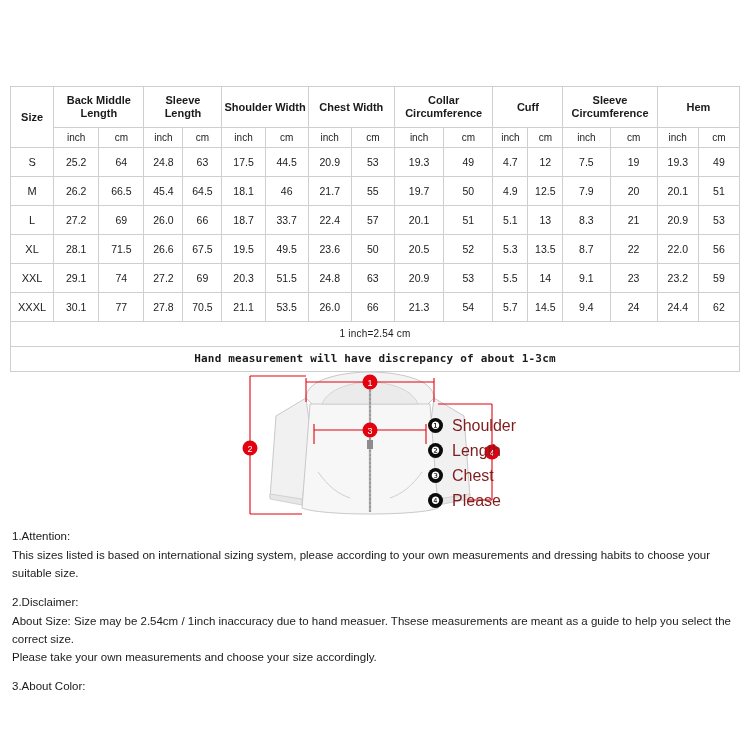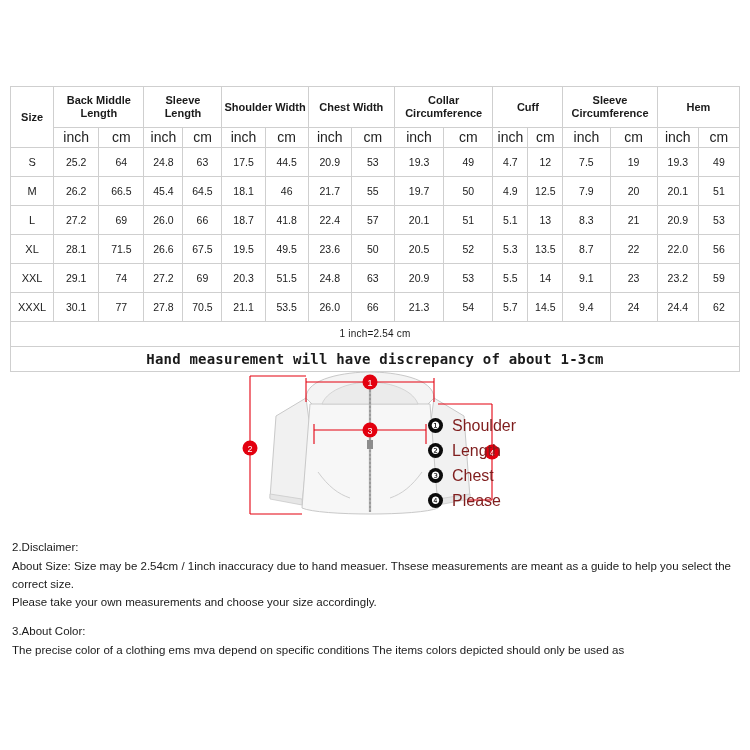--- a/index.html
+++ b/index.html
@@ -50,37 +50,37 @@
     font-weight: bold;
     height: 36px;
     padding: 2px 2px;
   }
   table.size-table th.size-corner {
     font-size: 11px;
     font-weight: bold;
     margin-left: 12px;
   }
   table.size-table td.unit {
-    font-size: 14px;
+    font-size: 10px;
     height: 19px;
     color: #222;
   }
   table.size-table td.sizecell {
     font-size: 11px;
   }
   table.size-table td.note {
     height: 24px;
     font-family: Liberation Sans, sans-serif;
     font-size: 10px;
     letter-spacing: 0.2px;
   }
   table.size-table td.note2 {
     height: 24px;
     font-family: "DejaVu Sans Mono", monospace;
-    font-size: 14px;
+    font-size: 11px;
     font-weight: bold;
     letter-spacing: 0.2px;
   }
 
   
   .diagram {
     position: absolute;
     left: 210px;
     top: 368px;
     width: 320px;
@@ -229,21 +229,21 @@
           <td>20.1</td>
           <td>51</td>
         </tr>
         <tr>
           <td class="sizecell">L</td>
           <td>27.2</td>
           <td>69</td>
           <td>26.0</td>
           <td>66</td>
           <td>18.7</td>
-          <td>41.8</td>
+          <td>33.7</td>
           <td>22.4</td>
           <td>57</td>
           <td>20.1</td>
           <td>51</td>
           <td>5.1</td>
           <td>13</td>
           <td>8.3</td>
           <td>21</td>
           <td>20.9</td>
           <td>53</td>
@@ -390,25 +390,26 @@
       <span class="legend-label">Chest</span>
     </div>
     <div class="legend-row">
       <span class="legend-badge">❹</span>
       <span class="legend-label">Please</span>
     </div>
   </div>
 
   <div class="notes">
     <div class="block">
+      <p class="head">1.Attention:</p>
+      <p>This sizes listed is based on international sizing system, please according to your own measurements and dressing habits to choose your suitable size.</p>
     </div>
     <div class="block">
       <p class="head">2.Disclaimer:</p>
       <p>About Size: Size may be 2.54cm / 1inch inaccuracy due to hand measuer. Thsese measurements are meant as a guide to help you select the correct size.</p>
       <p>Please take your own measurements and choose your size accordingly.</p>
     </div>
     <div class="block">
       <p class="head">3.About Color:</p>
-      <p>The precise color of a clothing ems mva depend on specific conditions The items colors depicted should only be used as</p>
     </div>
   </div>
 
 </div>
 
 </body></html>

